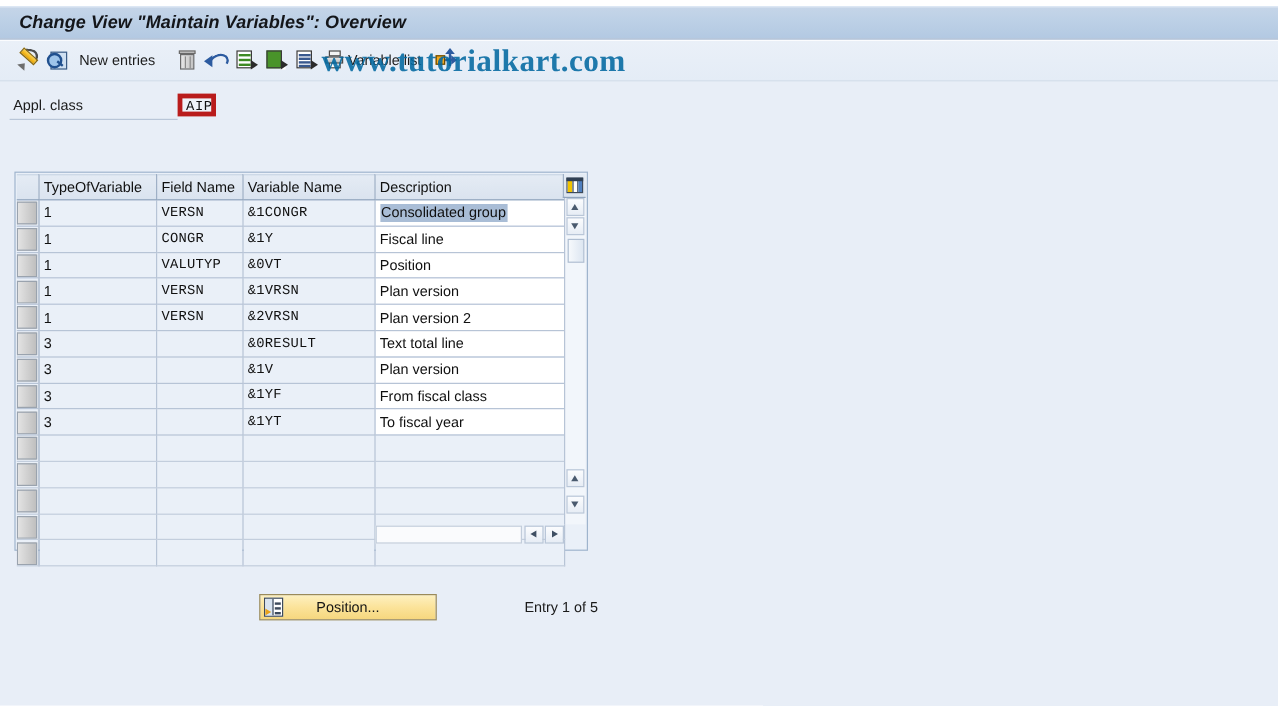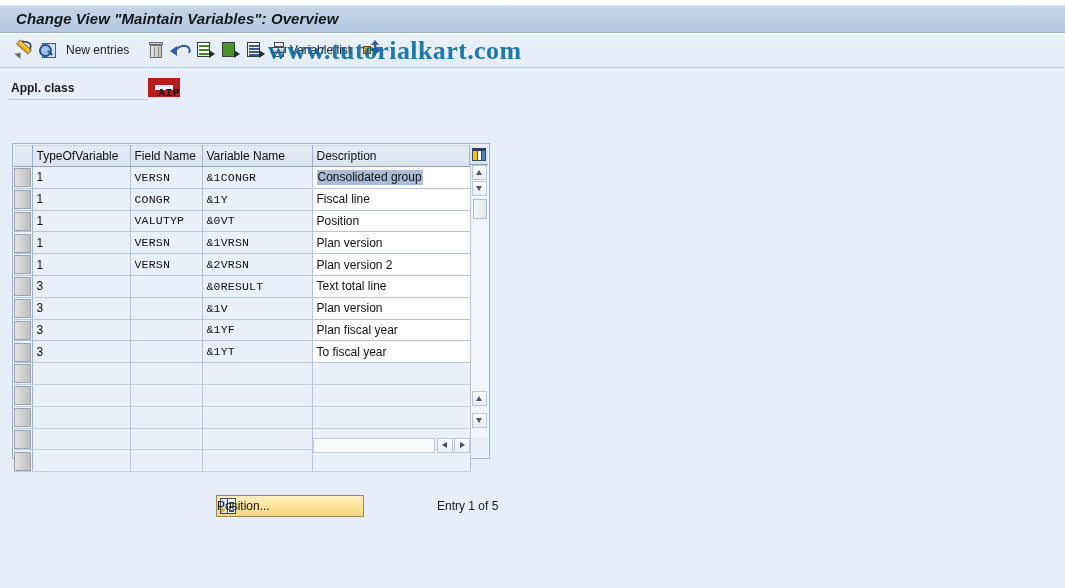--- a/index.html
+++ b/index.html
@@ -252,37 +252,37 @@
     position: absolute;
     left: 0; top: 68px;
     width: 1065px; height: 520px;
     background: #e8eef7;
   }
 
   
   #applclass-row {
     position: absolute;
     left: 8px; top: 78px;
-    width: 210px; height: 22px; font-weight: bold;
+    width: 210px; height: 22px;
   }
   #applclass-label {
     position: absolute; left: 3px; top: 3px;
     font-size: 12px; color: #1a1a1a;
     white-space: nowrap;
   }
   #applclass-underline {
     position: absolute; left: 0px; top: 21px;
     width: 140px; height: 1px;
     background: #b9c6d8;
   }
   #applclass-input {
     position: absolute; left: 140px; top: 0px;
     width: 32px; height: 19px;
     background: #eef2f8;
-    border: 7px solid #b91c1c;
+    border: 4px solid #b91c1c;
     box-sizing: border-box;
     font-family: "Liberation Mono", monospace;
     font-size: 11.5px;
     color: #111;
     padding: 1px 0 0 3px;
     letter-spacing: 0.5px;
   }
 
   
   #table-panel {
@@ -471,20 +471,21 @@
   #position-button .pbico .lft { position:absolute; left:0; top:0; width:6px; height:14px; background:#d8e3f0; border-right:1px solid #3d4a5c; }
   #position-button .pbico .ln { position:absolute; left:8px; width:5px; height:2px; background:#3d4a5c; }
   #position-button .pbico .arw {
     position:absolute; left:0px; top:8px; width:0; height:0;
     border-top:3px solid transparent; border-bottom:3px solid transparent;
     border-left:5px solid #e8a21b;
   }
   #position-button .plabel {
     position: absolute;
     left: 0; right: 0; top: 3px;
+    text-align: center;
     font-size: 12px;
     color: #141414;
   }
   #entry-counter {
     position: absolute;
     left: 437px; top: 499px;
     font-size: 12px;
     color: #1a1a1a;
     white-space: nowrap;
   }
@@ -677,21 +678,21 @@
             <td class="mono">&amp;1V</td>
             <td class="desc">Plan version</td>
           </tr>
           <tr>
             <td class="sel-cell">
               <span class="sel-btn"></span>
             </td>
             <td class="">3</td>
             <td class="mono"></td>
             <td class="mono">&amp;1YF</td>
-            <td class="desc">Plan fiscal year</td>
+            <td class="desc">From fiscal class</td>
           </tr>
           <tr>
             <td class="sel-cell">
               <span class="sel-btn"></span>
             </td>
             <td class="">3</td>
             <td class="mono"></td>
             <td class="mono">&amp;1YT</td>
             <td class="desc">To fiscal year</td>
           </tr>

